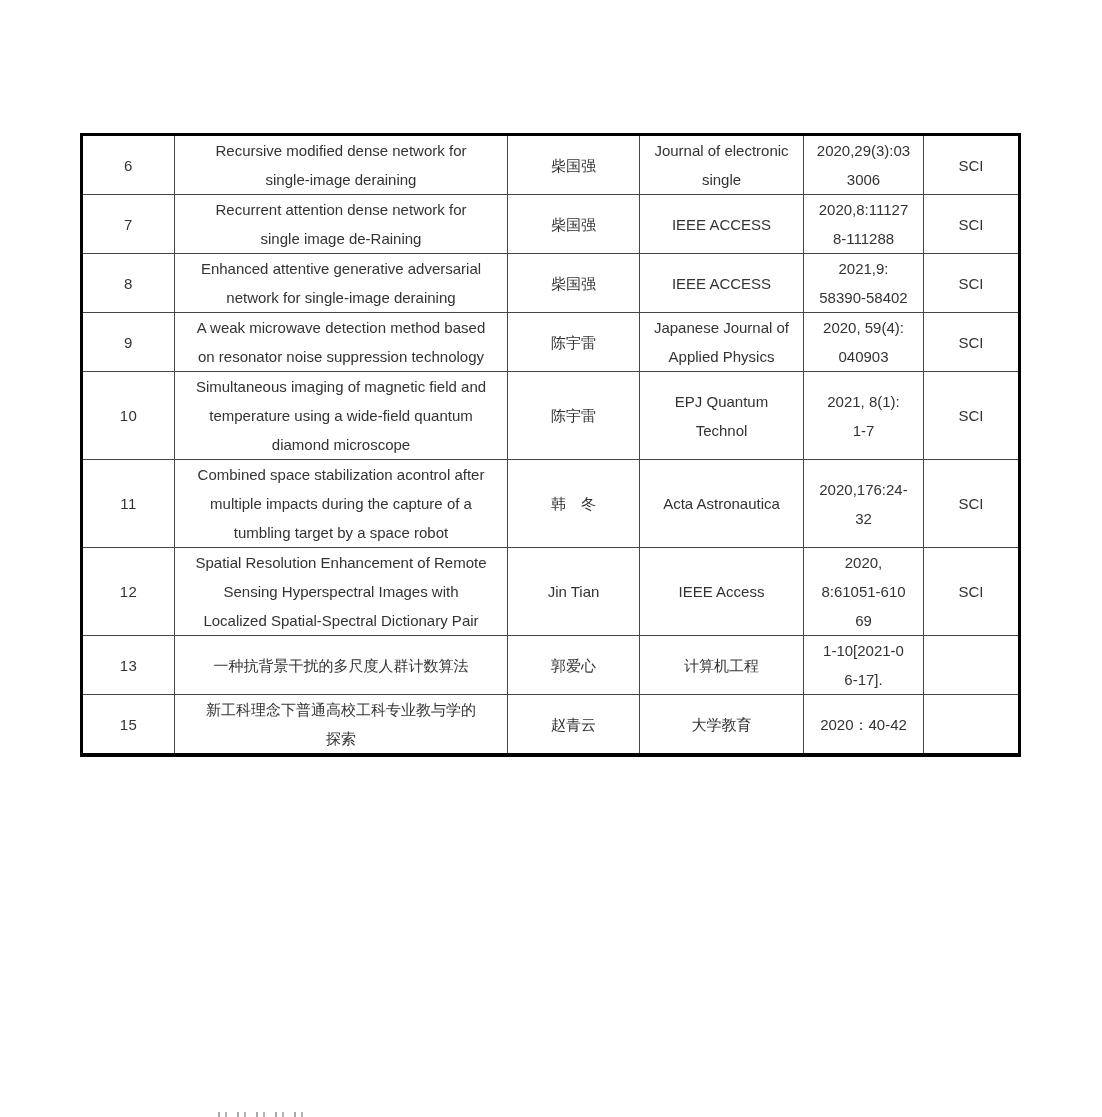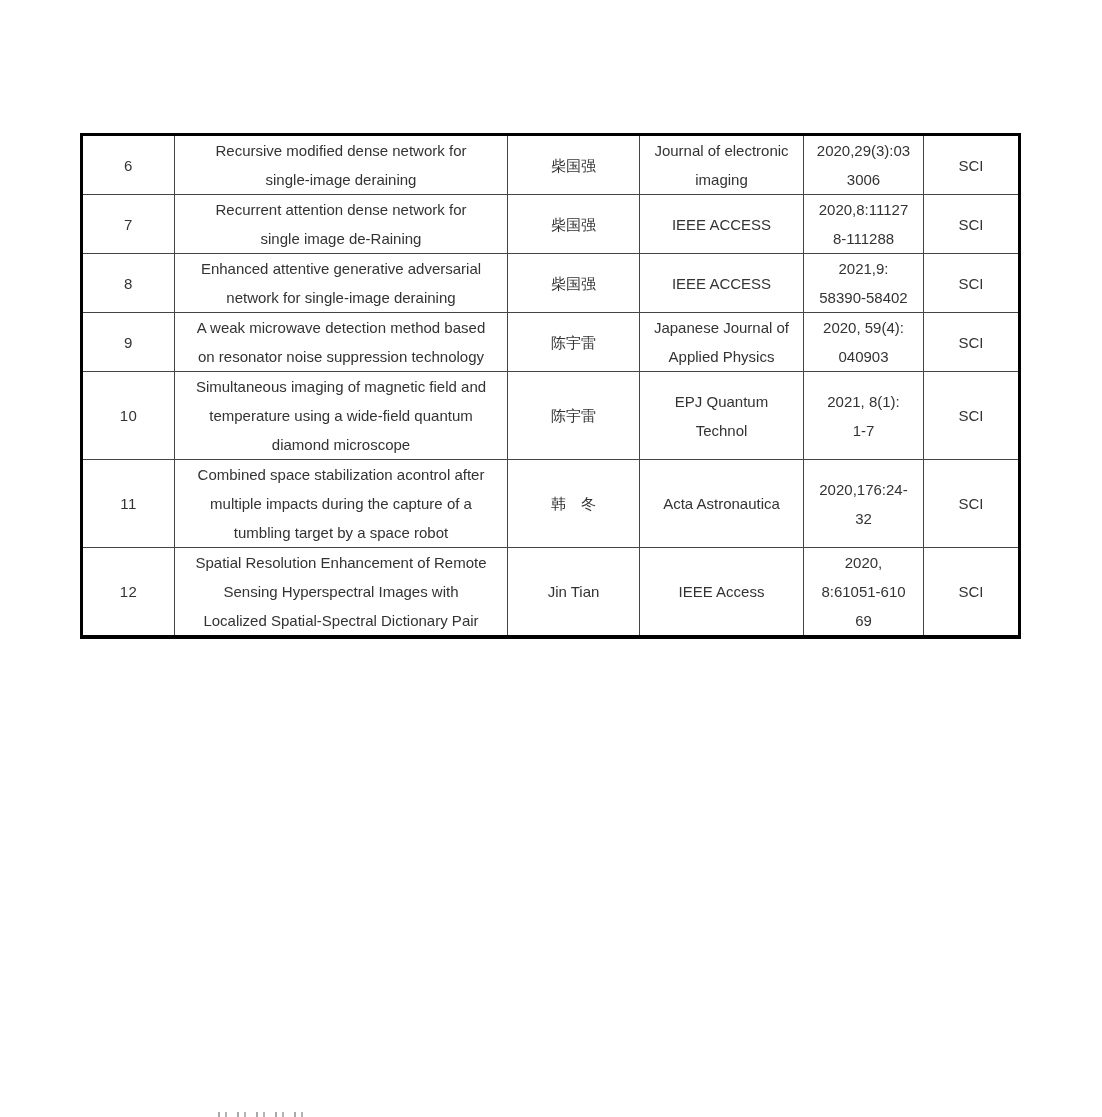--- a/index.html
+++ b/index.html
@@ -69,21 +69,21 @@
       <col style="width:120px">
       <col style="width:96px">
     </colgroup>
     <tbody id="rows">
         <tr>
     <td class="c-no">6</td>
     <td class="c-title">Recursive modified dense network for
 single-image deraining</td>
     <td class="c-author">柴国强</td>
     <td class="c-journal">Journal of electronic
-imaging</td>
+single</td>
     <td class="c-ref">2020,29(3):03
 3006</td>
     <td class="c-tag">SCI</td>
   </tr>
         <tr>
     <td class="c-no">7</td>
     <td class="c-title">Recurrent attention dense network for
 single image de-Raining</td>
     <td class="c-author">柴国强</td>
     <td class="c-journal">IEEE ACCESS</td>
@@ -140,18 +140,36 @@
     <td class="c-title">Spatial Resolution Enhancement of Remote
 Sensing Hyperspectral Images with
 Localized Spatial-Spectral Dictionary Pair</td>
     <td class="c-author">Jin Tian</td>
     <td class="c-journal">IEEE Access</td>
     <td class="c-ref">2020,
 8:61051-610
 69</td>
     <td class="c-tag">SCI</td>
   </tr>
+        <tr>
+    <td class="c-no">13</td>
+    <td class="c-title">一种抗背景干扰的多尺度人群计数算法</td>
+    <td class="c-author">郭爱心</td>
+    <td class="c-journal">计算机工程</td>
+    <td class="c-ref">1-10[2021-0
+6-17].</td>
+    <td class="c-tag"></td>
+  </tr>
+        <tr>
+    <td class="c-no">15</td>
+    <td class="c-title">新工科理念下普通高校工科专业教与学的
+探索</td>
+    <td class="c-author">赵青云</td>
+    <td class="c-journal">大学教育</td>
+    <td class="c-ref">2020：40-42</td>
+    <td class="c-tag"></td>
+  </tr>
       </tbody>
   </table>
 
   <div class="clip-frag"></div>
 
 </div>
 
 </body></html>

